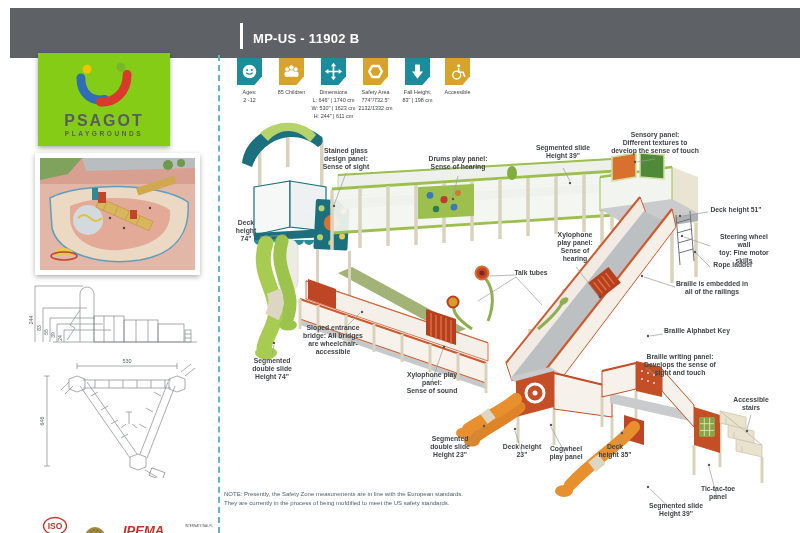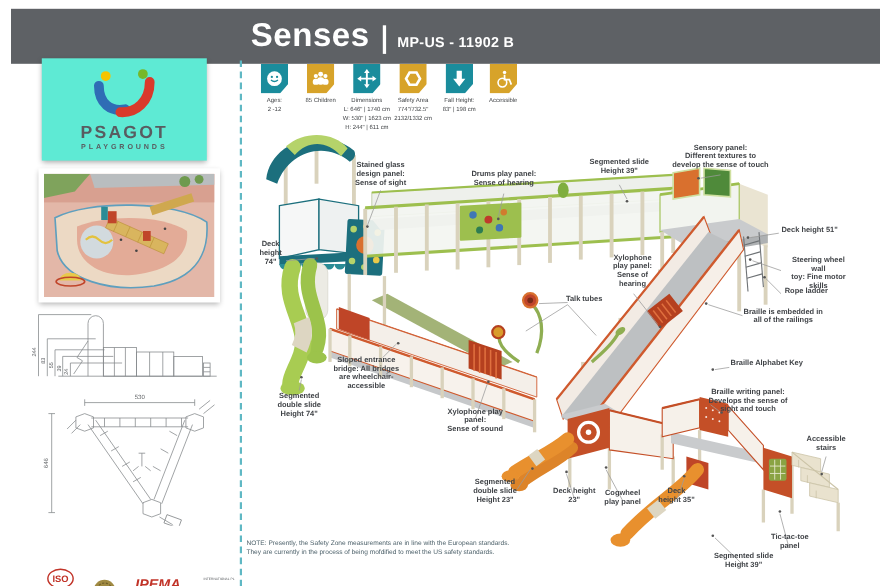--- a/index.html
+++ b/index.html
@@ -5,21 +5,21 @@
   html,body{margin:0;padding:0;}
   body{width:800px;height:533px;position:relative;overflow:hidden;background:#fff;
        font-family:"Liberation Sans",sans-serif;-webkit-font-smoothing:antialiased;}
   
   .header{position:absolute;left:10px;top:8px;right:0;height:50px;background:#5e6165;
           display:flex;align-items:center;padding-left:218px;box-sizing:border-box;color:#fff;}
   .title{font-size:30px;font-weight:bold;letter-spacing:.5px;}
   .title-divider{width:3px;height:26px;background:#fff;margin:6px 10px 0 12px;}
   .model{font-size:13px;font-weight:bold;margin-top:10px;letter-spacing:.3px;}
   
-  .logo-card{position:absolute;left:38px;top:53px;width:150px;height:93px;background:#5eead4;
+  .logo-card{position:absolute;left:38px;top:53px;width:132px;height:93px;background:#84cc16;
              box-shadow:0 2px 5px rgba(0,0,0,.35);display:flex;flex-direction:column;
              align-items:center;justify-content:center;}
   .logo-name{font-size:16px;font-weight:bold;color:#595c60;letter-spacing:2px;margin-top:2px;}
   .logo-sub{font-size:6.5px;font-weight:bold;color:#595c60;letter-spacing:2.6px;}
   .thumb-card{position:absolute;left:35px;top:153px;width:165px;height:122px;background:#fff;
               box-shadow:0 2px 5px rgba(0,0,0,.3);padding:5px;box-sizing:border-box;}
   .thumb-card svg{width:100%;height:100%;display:block;}
   .drawings{position:absolute;left:25px;top:280px;width:185px;height:198px;}
   .certs{position:absolute;left:42px;top:508px;height:40px;display:flex;align-items:flex-end;gap:15px;}
   
@@ -36,21 +36,20 @@
   
   .ann{position:absolute;transform:translateX(-50%);font-size:6.8px;font-weight:bold;
        line-height:1.2;color:#414448;text-align:center;white-space:pre-line;}
   .note{position:absolute;left:224px;top:490px;width:300px;font-size:6px;color:#4e626b;
         line-height:1.55;white-space:pre-line;}
 </style>
 </head>
 <body>
 
 <div class="header">
-  <span class="title">Senses</span>
   <span class="title-divider"></span>
   <span class="model">MP-US - 11902 B</span>
 </div>
 
 <div class="logo-card">
   <svg width="72" height="48" viewBox="0 0 80 54">
     <circle cx="21" cy="8" r="5" fill="#f5c400"></circle>
     <circle cx="59" cy="6" r="5" fill="#76b82a"></circle>
     <path d="M14,18 C14,36 26,45 41,42" stroke="#2f6db5" stroke-width="10" fill="none" stroke-linecap="round"></path>
     <path d="M66,14 C66,34 52,46 36,45" stroke="#d93a2b" stroke-width="10" fill="none" stroke-linecap="round"></path>

